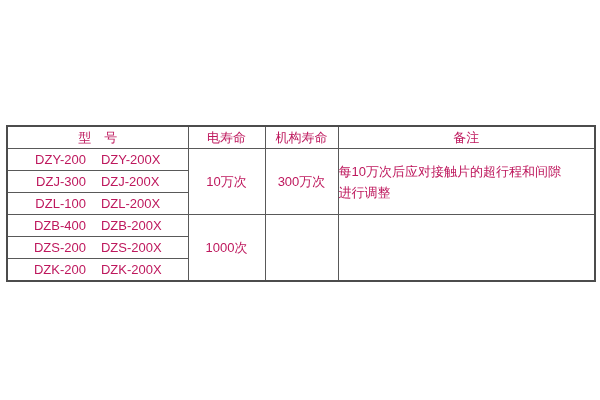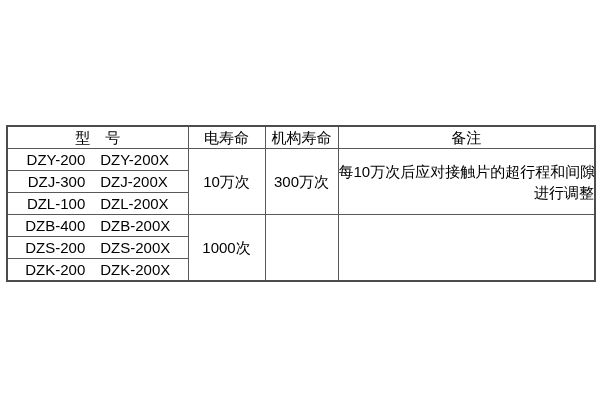--- a/index.html
+++ b/index.html
@@ -17,22 +17,22 @@
     overflow: hidden;
   }
   table.spec-table {
     position: absolute;
     left: 6px;
     top: 125px;
     width: 588px;
     table-layout: fixed;
     border-collapse: collapse;
     border-spacing: 0;
-    font-size: 15px;
-    color: #000000;
+    font-size: 13px;
+    color: #be185d;
     border: 2px solid #4c4c4c;
   }
   table.spec-table th,
   table.spec-table td {
     border: 1px solid #595959;
     padding: 0;
     height: 21px;
     vertical-align: middle;
     font-weight: normal;
     line-height: 21px;
@@ -46,21 +46,21 @@
 
   th.center, td.center { text-align: center; }
 
   .model-pair {
     display: flex;
     justify-content: center;
     align-items: flex-start;
     gap: 15px;
   }
   td.remark-cell {
-    text-align: right;
+    text-align: left;
     padding-left: 22px;
     padding-right: 8px;
     white-space: normal;
   }
   .remark-line {
     line-height: 21px;
     white-space: nowrap;
   }
 </style>
 </head>

